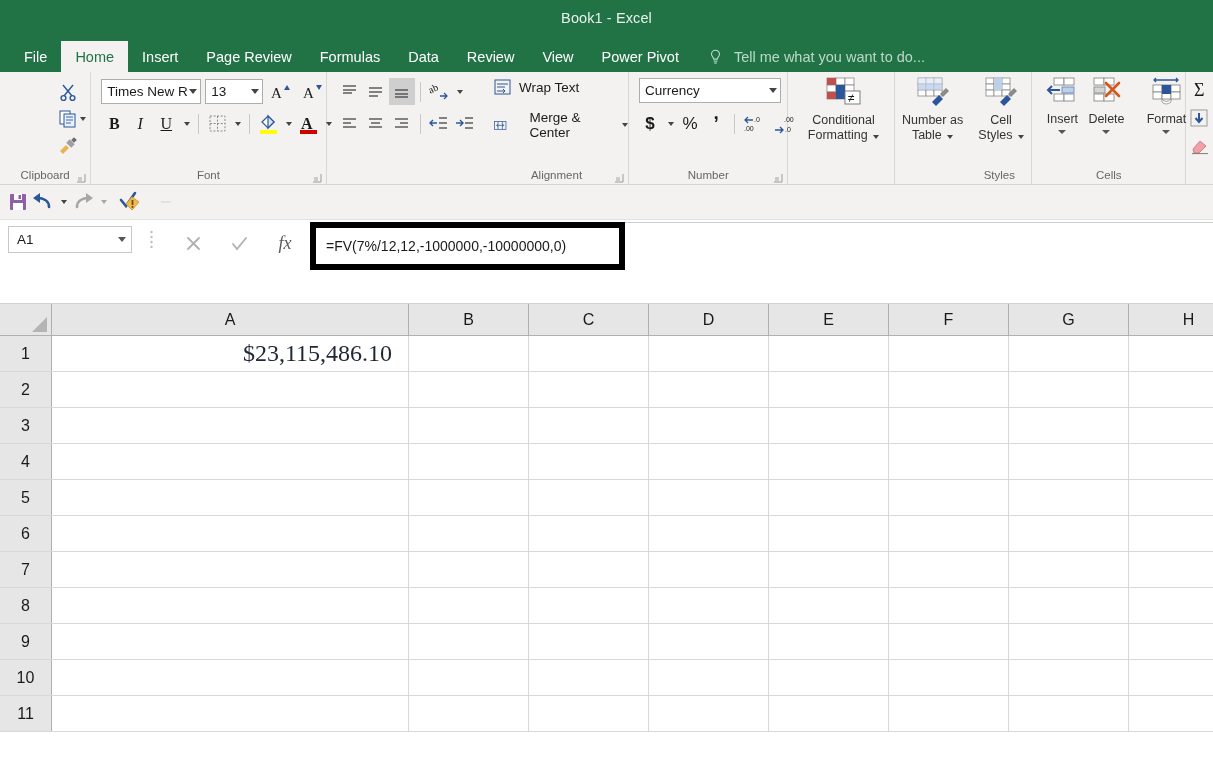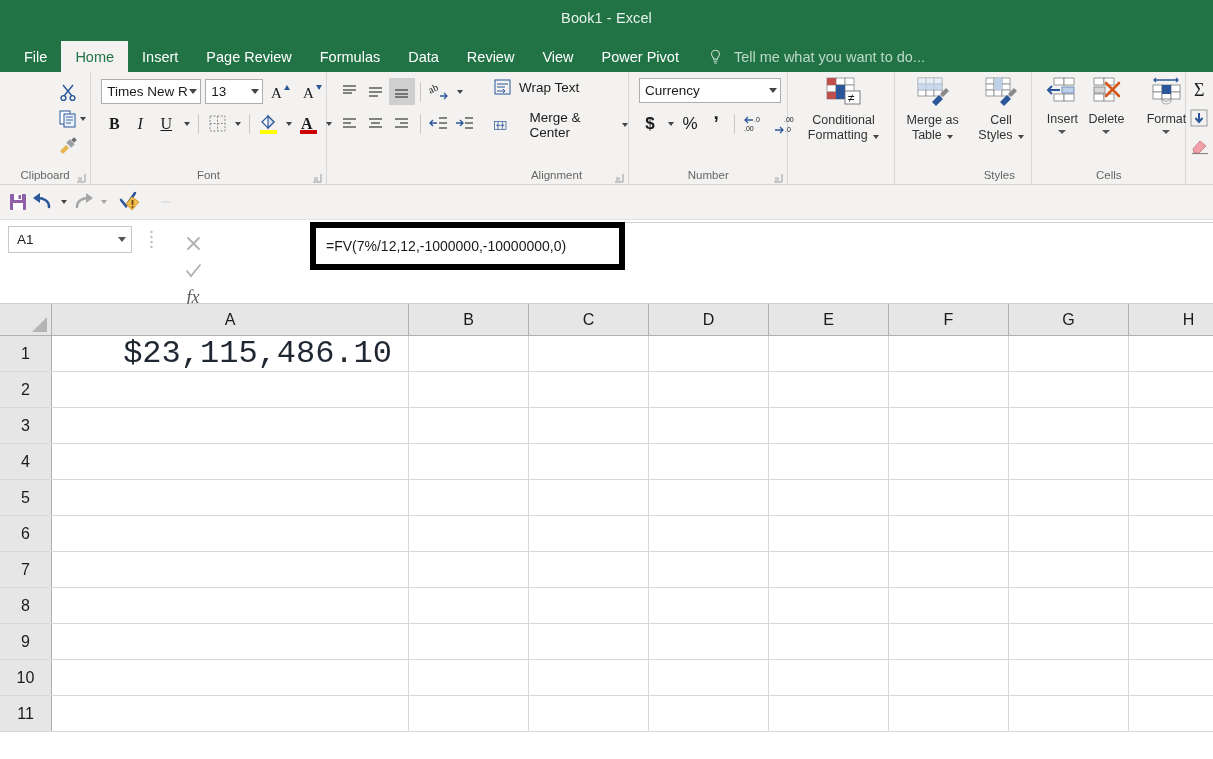--- a/index.html
+++ b/index.html
@@ -162,21 +162,21 @@
     position: absolute; left: 8px; top: 6px; width: 124px; height: 27px;
     border: 1px solid #c8c8c8; background: #fff;
     display: flex; align-items: center; font-size: 13.5px; color: #1a1a1a;
     padding-left: 8px;
   }
   .namebox .cb { margin-left: auto; width: 18px; display: flex; justify-content: center; }
   .fb-grip {
     position: absolute; left: 150px; top: 10px; width: 3px; height: 18px;
   }
   .fb-icons {
-    position: absolute; left: 170px; top: 10px; display: flex; align-items: flex-start; flex-direction: column;
+    position: absolute; left: 170px; top: 10px; display: flex; align-items: flex-start;
   }
   .fb-ibtn {
     width: 46px; height: 27px; display: flex; align-items: center; justify-content: center;
   }
   .fb-input-wrap {
     position: absolute; left: 310px; top: 222px; width: 903px; height: 56px;
     background: #ffffff; border-top: 1px solid #d0d0d0;
   }
   .fb-hl {
     position: absolute; left: 310px; top: 222px; width: 315px; height: 48px;
@@ -219,22 +219,22 @@
     display: flex; align-items: center; justify-content: center;
     font-size: 16px; color: #1a1a1a;
   }
   .cell {
     flex: none; border-right: 1px solid #d8d8d8; background: #fff;
     display: flex; align-items: center; padding: 0 4px;
   }
   .cell.w-a { width: 357px; justify-content: flex-end; padding-right: 16px; }
   .cell.w-n { width: 120px; }
   .a1val {
-    font-family: Liberation Mono, monospace;
-    font-size: 32px; color: #1f2733; white-space: nowrap;
+    font-family: Liberation Serif, serif;
+    font-size: 24px; color: #1f2733; white-space: nowrap;
   }
 </style>
 </head>
 <body>
 
 <div class="titlebar">
   <div class="title-text">Book1 - Excel</div>
 </div>
 
 <div class="tabstrip">
@@ -571,21 +571,21 @@
               <rect x="21" y="8" width="8" height="6"></rect>
             <rect x="5" y="14" width="8" height="6"></rect>
               <rect x="13" y="14" width="8" height="6"></rect>
               <rect x="21" y="14" width="8" height="6"></rect>
           </g>
           <rect x="5" y="8" width="24" height="6" fill="#bdd0e8" opacity=".8"></rect>
           <rect x="5" y="2" width="24" height="6" fill="#d8e3f3" opacity=".6"></rect>
           <path d="M19 26 L26 19 L30 23 L23 30 Z" fill="#2b579a"></path>
           <path d="M27 18 L33 12 L36 15 L30 21 Z" fill="#8a8a8a"></path>
         </svg>
-        <div class="sty-lbl">Merge as</div>
+        <div class="sty-lbl">Number as</div>
         <div class="sty-lbl">
           <span>Table</span>
           <span class="cd-sm" style="display:inline-block"></span>
         </div>
       </div>
     </div>
     <div class="group-label" style="visibility:hidden">.</div>
   </div>
 
   <div class="group" style="width:68px">

